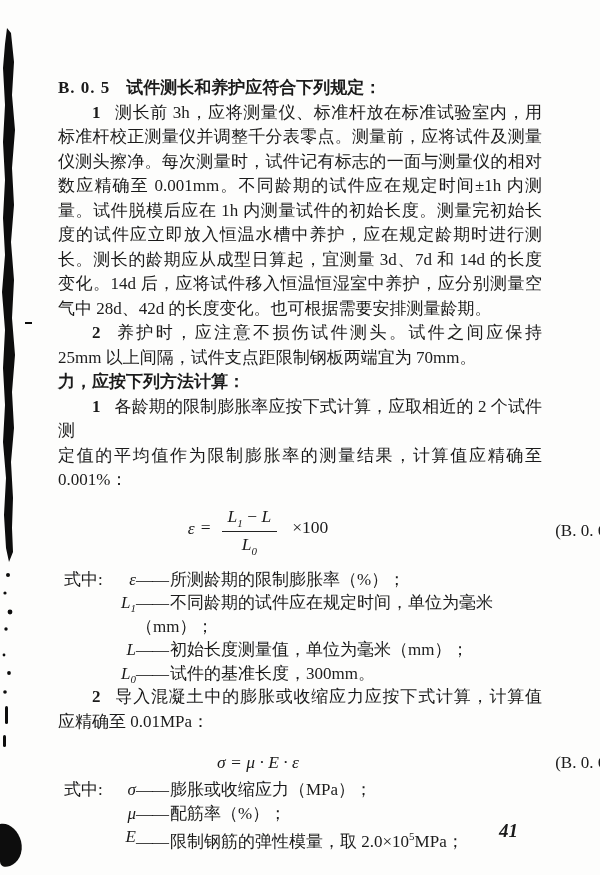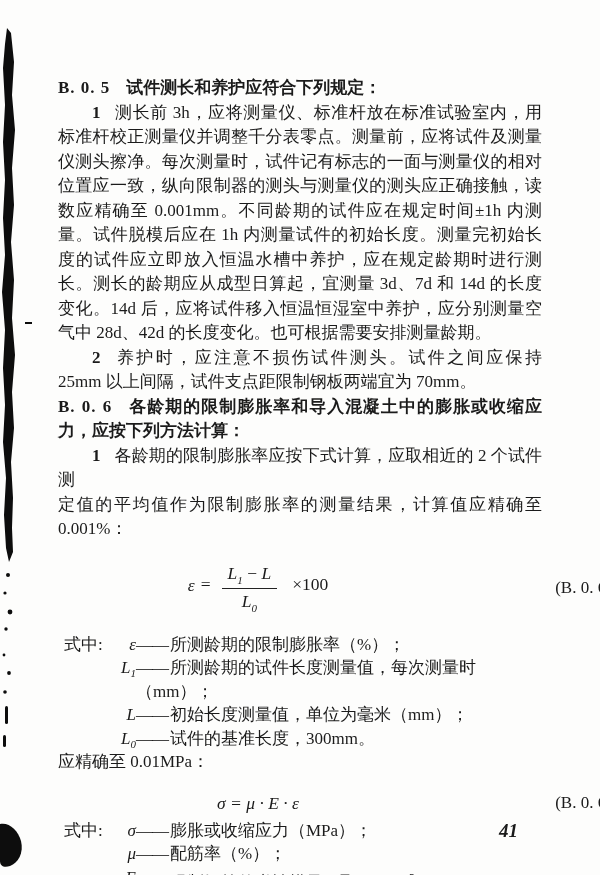--- a/index.html
+++ b/index.html
@@ -20,21 +20,21 @@
   .line.indent{text-indent:2em;}
   .inum{font-weight:700;margin-right:14px;font-family:"Liberation Serif","DejaVu Serif",serif;}
   .cnum{font-weight:700;letter-spacing:1px;margin-right:16px;}
   .ctitle{font-weight:700;font-family:"Liberation Sans","DejaVu Sans",sans-serif;}
   
   .eqrow{position:relative;text-align:center;font-size:17.5px;margin:18px 0 5px;padding-right:84px;}
   .eqrow .eqtag{position:absolute;right:-84px;top:50%;transform:translateY(-50%);font-style:normal;font-size:17px;}
   .eqrow.frac-row{margin:9px 0 7px;}
   .var{font-style:italic;}
   .eqop{margin:0 6px;}
-  .frac{display:inline-block;vertical-align:-0.95em;text-align:center;margin:12px 5px;line-height:1.15;}
+  .frac{display:inline-block;vertical-align:-0.95em;text-align:center;margin:4px 5px;line-height:1.15;}
   .frac .num{display:block;padding:0 6px 2px;border-bottom:1.5px solid #222;}
   .frac .den{display:block;padding-top:2px;}
   sub{font-size:11px;font-style:italic;}
   sup{font-size:11px;}
   .times{margin-left:10px;}
   
   .defrow{position:relative;font-size:17px;line-height:23.5px;padding-left:78px;text-align:left;}
   .defrow .where{position:absolute;left:6px;top:0;font-style:normal;}
   .defrow .symbox{position:absolute;left:28px;width:50px;text-align:right;font-style:italic;}
   .defrow .dash{letter-spacing:-1px;margin-right:2px;}
@@ -66,66 +66,65 @@
 
     <div class="line last">
       <span class="cnum">B. 0. 5</span><span class="ctitle">试件测长和养护应符合下列规定：</span>
     </div>
 
     <div class="line indent">
       <b class="inum">1</b><span>测长前 3h，应将测量仪、标准杆放在标准试验室内，用</span>
     </div>
     <div class="line">标准杆校正测量仪并调整千分表零点。测量前，应将试件及测量</div>
     <div class="line">仪测头擦净。每次测量时，试件记有标志的一面与测量仪的相对</div>
-    <div class="line">位置应一致，纵向限制器的测头与测量仪的测头应正确接触，读</div>
     <div class="line">数应精确至 0.001mm。不同龄期的试件应在规定时间±1h 内测</div>
     <div class="line">量。试件脱模后应在 1h 内测量试件的初始长度。测量完初始长</div>
     <div class="line">度的试件应立即放入恒温水槽中养护，应在规定龄期时进行测</div>
     <div class="line">长。测长的龄期应从成型日算起，宜测量 3d、7d 和 14d 的长度</div>
     <div class="line">变化。14d 后，应将试件移入恒温恒湿室中养护，应分别测量空</div>
     <div class="line last">气中 28d、42d 的长度变化。也可根据需要安排测量龄期。</div>
 
     <div class="line indent">
       <b class="inum">2</b><span>养护时，应注意不损伤试件测头。试件之间应保持</span>
     </div>
     <div class="line last">25mm 以上间隔，试件支点距限制钢板两端宜为 70mm。</div>
 
-    <div class="line">
-      <span class="cnum">B. 0. 6</span><span class="ctitle">各龄期的限制膨胀率和导入混凝土中的膨胀或收缩应</span>
-    </div>
     <div class="line last ctitle">力，应按下列方法计算：</div>
 
     <div class="line indent">
       <b class="inum">1</b><span>各龄期的限制膨胀率应按下式计算，应取相近的 2 个试件测</span>
     </div>
     <div class="line last">定值的平均值作为限制膨胀率的测量结果，计算值应精确至 0.001%：</div>
 
     <div class="eqrow frac-row">
       <span class="var">ε</span><span class="eqop">=</span><span class="frac"><span class="num"><span class="var">L</span><sub>1</sub><span> − </span><span class="var">L</span></span><span class="den"><span class="var">L</span><sub>0</sub></span></span><span class="times">×100</span>
       <span class="eqtag">(B. 0. 6-1)</span>
     </div>
 
     <div class="defrow">
       <span class="where">式中:</span>
       <span class="symbox"><span>ε</span><sub></sub></span>
       <span class="dash">——</span><span>所测龄期的限制膨胀率（%）；</span>
     </div>
     <div class="defrow">
       <span class="symbox"><span>L</span><sub>1</sub></span>
-      <span class="dash">——</span><span>所测龄期的试件长度测量值，每次测量时（mm）；</span>
+      <span class="dash">——</span><span>不同龄期的试件应在规定时间，单位为毫米（mm）；</span>
     </div>
     <div class="defrow">
       <span class="symbox"><span>L</span><sub></sub></span>
       <span class="dash">——</span><span>初始长度测量值，单位为毫米（mm）；</span>
     </div>
     <div class="defrow">
       <span class="symbox"><span>L</span><sub>0</sub></span>
       <span class="dash">——</span><span>试件的基准长度，300mm。</span>
     </div>
 
+    <div class="line indent">
+      <b class="inum">2</b><span>导入混凝土中的膨胀或收缩应力应按下式计算，计算值</span>
+    </div>
     <div class="line last">应精确至 0.01MPa：</div>
 
     <div class="eqrow">
       <span class="var">σ = μ · E · ε</span>
       <span class="eqtag">(B. 0. 6-2)</span>
     </div>
 
     <div class="defrow">
       <span class="where">式中:</span>
       <span class="symbox"><span>σ</span></span>

